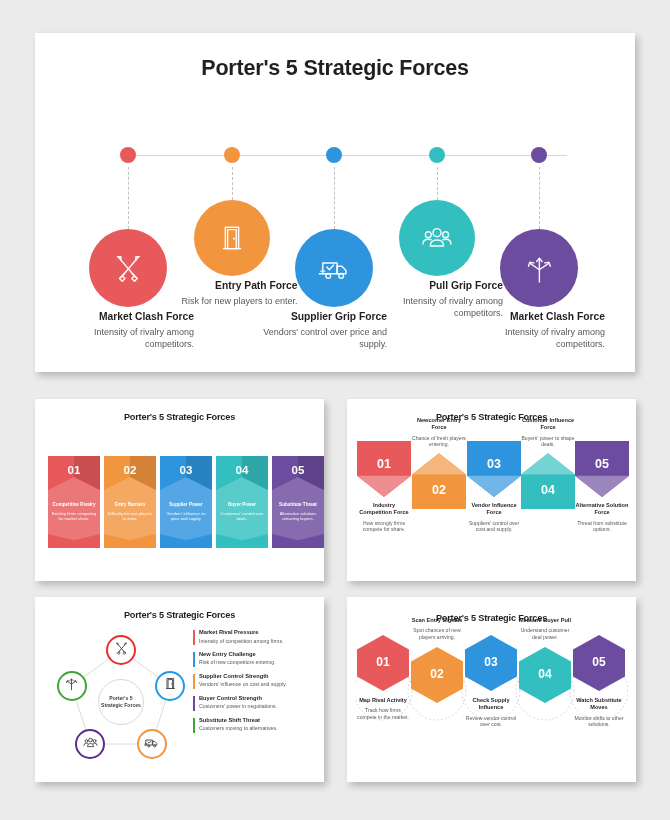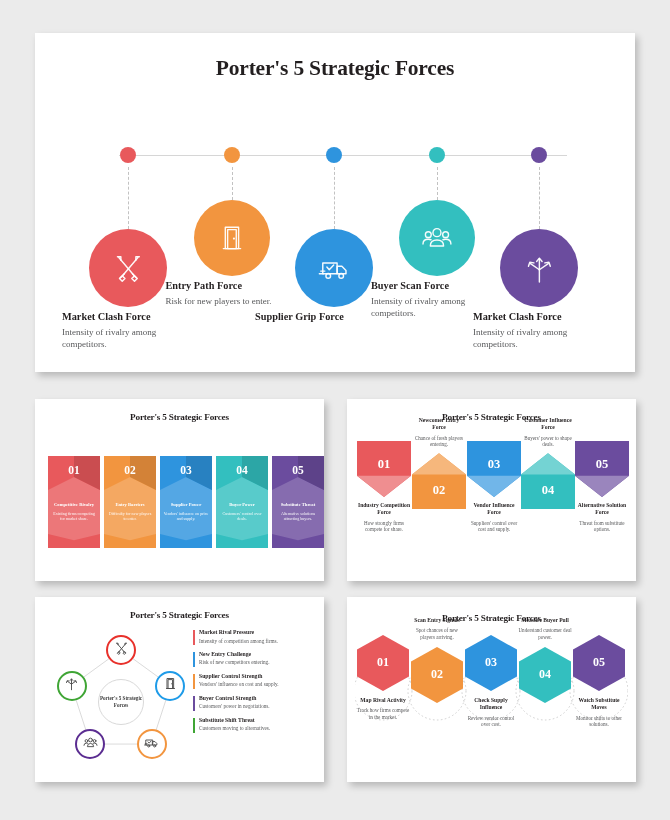--- a/index.html
+++ b/index.html
@@ -8,21 +8,20 @@
     background: #ebebeb;
     font-family: "Liberation Sans", sans-serif;
     overflow: hidden;
   }
   .page { position: relative; width: 670px; height: 820px; }
 
   .slide {
     position: absolute;
     background: #ffffff;
     box-shadow: 3px 4px 7px rgba(0,0,0,0.22);
-    font-family: Liberation Serif, serif;
   }
   #slide-main { left: 35px; top: 33px; width: 600px; height: 339px; }
   #slide-columns  { left: 35px;  top: 399px; width: 289px; height: 182px; }
   #slide-pentagons{ left: 347px; top: 399px; width: 289px; height: 182px; }
   #slide-wheel    { left: 35px;  top: 597px; width: 289px; height: 185px; }
   #slide-hexagons { left: 347px; top: 597px; width: 289px; height: 185px; }
 
   .s-title {
     width: 100%; text-align: center;
     font-weight: bold; color: #231f20;
@@ -46,21 +45,21 @@
   }
   .tl-dash {
     position: absolute; width: 0; top: 134px;
     border-left: 1.4px dashed #c2c2c2;
   }
   .force-circle {
     position: absolute; border-radius: 50%;
     display: flex; align-items: center; justify-content: center;
   }
   .force-circle svg { display: block; }
-  .force-text { position: absolute; width: 132px; text-align: left; }
+  .force-text { position: absolute; width: 132px; text-align: right; }
   .force-text .ft-title {
     font-size: 10.3px; font-weight: bold; color: #231f20; margin-bottom: 4px;
   }
   .force-text .ft-desc {
     font-size: 9px; color: #58595b; line-height: 1.38;
   }
 
   
   .cols-wrap { position: absolute; left: 13px; top: 57px; display: flex; gap: 4px; }
   .col {
@@ -181,37 +180,38 @@
       <circle cx="15" cy="35" r="3.4"></circle>
               <circle cx="34" cy="35" r="3.4"></circle>
               <path d="M13 22 L16.5 26 L23 19"></path>
               <path d="M4 28 H10"></path>
               <path d="M2 32 H8"></path>
             </svg>
           </span>
         </div>
         <div class="force-text" style="left: 220px; top: 278px;">
           <div class="ft-title">Supplier Grip Force</div>
+                    <div class="ft-desc">Vendors' control over price and supply.</div>
         </div>
         <div class="tl-dot" style="left: 394px; background: rgb(51, 191, 191);"></div>
         <div class="tl-dash" style="left: 402px; height: 33px;"></div>
         <div class="force-circle" style="width: 76px; height: 76px; left: 364px; top: 167px; background: rgb(51, 191, 191);">
           <span>
             <svg width="31.919999999999998" height="31.919999999999998" viewBox="0 0 48 48" fill="none" stroke="rgba(255,255,255,0.95)" stroke-width="2.1" stroke-linecap="round" stroke-linejoin="round">
               <circle cx="24" cy="16" r="6"></circle>
               <path d="M14 36 q0 -9 10 -9 q10 0 10 9 Z"></path>
       <circle cx="11" cy="19" r="4.4"></circle>
               <path d="M3 33 q0 -7 8 -7 q2.4 0 4 .7"></path>
       <circle cx="37" cy="19" r="4.4"></circle>
               <path d="M45 33 q0 -7 -8 -7 q-2.4 0 -4 .7"></path>
             </svg>
           </span>
         </div>
         <div class="force-text" style="left: 336px; top: 247px;">
-          <div class="ft-title">Buyer Scan Force</div>
+          <div class="ft-title">Pull Grip Force</div>
                     <div class="ft-desc">Intensity of rivalry among competitors.</div>
         </div>
         <div class="tl-dot" style="left: 496px; background: rgb(107, 76, 158);"></div>
         <div class="tl-dash" style="left: 504px; height: 62px;"></div>
         <div class="force-circle" style="width: 78px; height: 78px; left: 465px; top: 196px; background: rgb(107, 76, 158);">
           <span>
             <svg width="32.76" height="32.76" viewBox="0 0 48 48" fill="none" stroke="rgba(255,255,255,0.95)" stroke-width="2.1" stroke-linecap="round" stroke-linejoin="round">
               <path d="M24 44 V26"></path>
               <path d="M24 26 L11 17"></path>
               <path d="M24 26 L37 17"></path>

